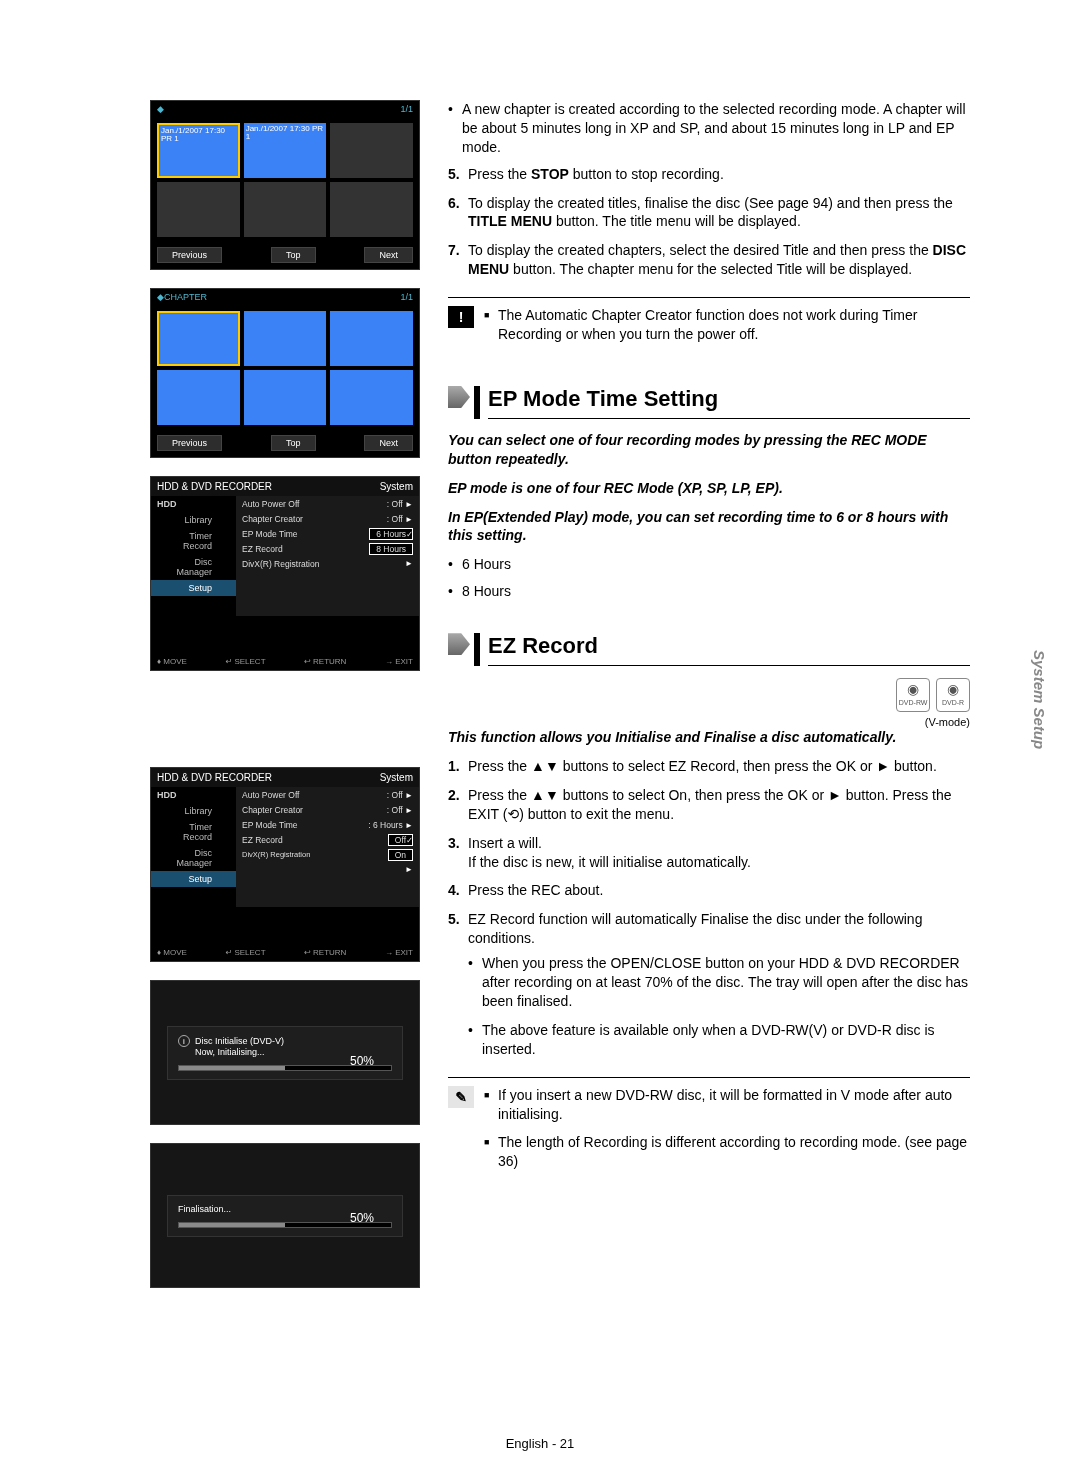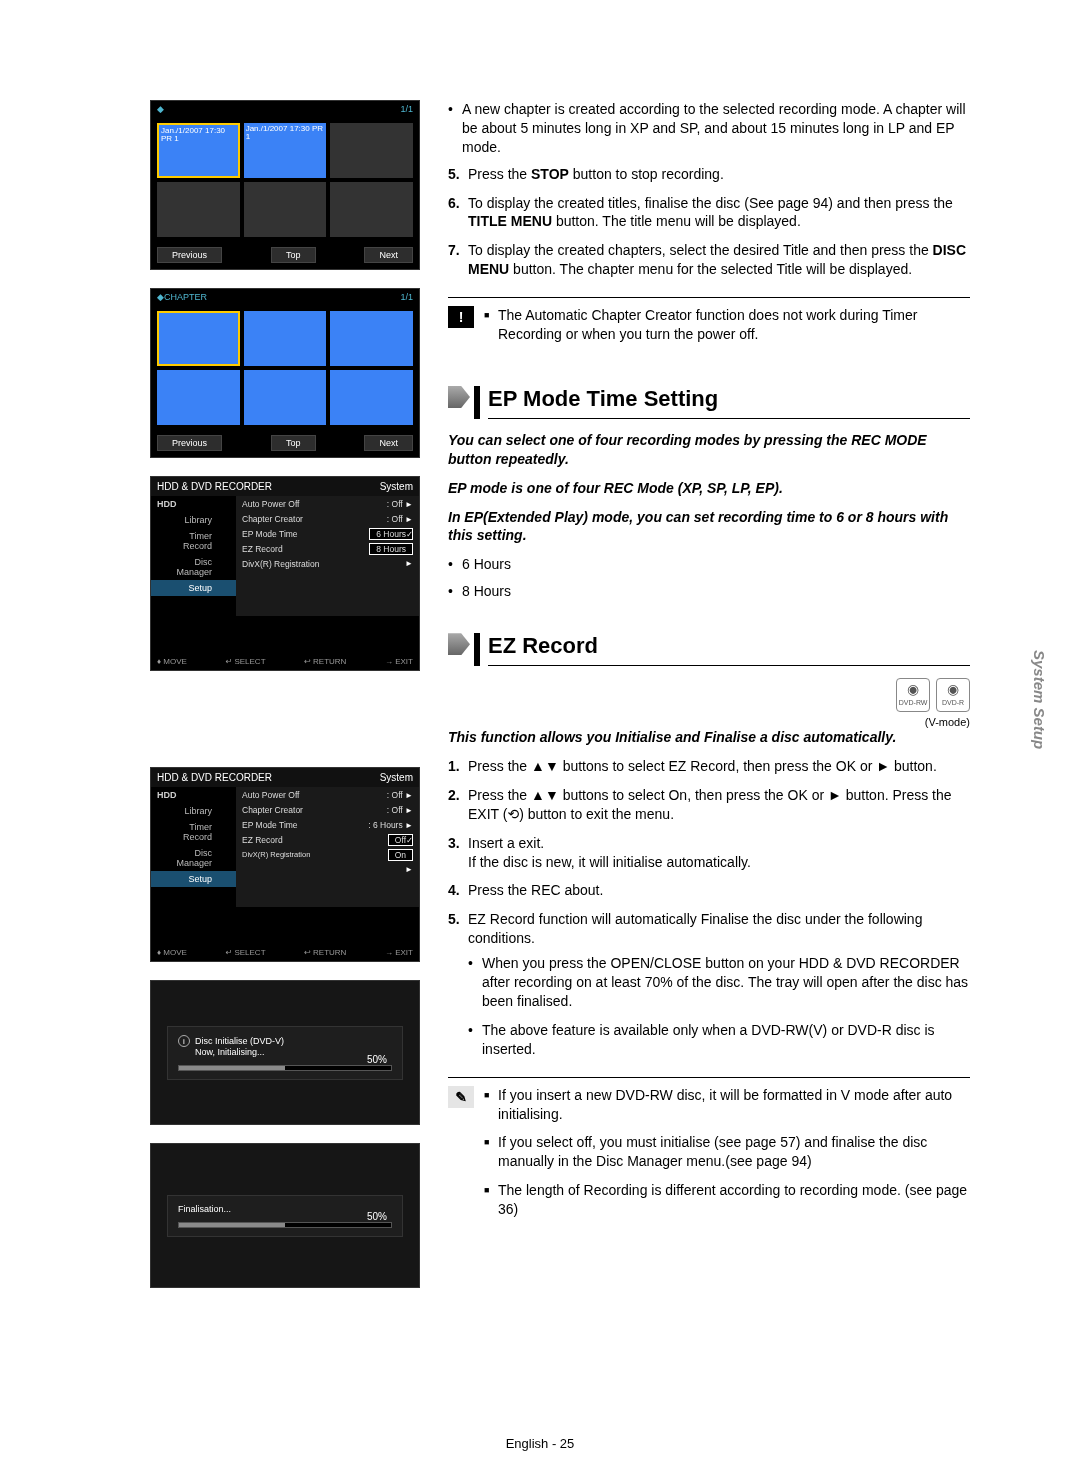--- a/index.html
+++ b/index.html
@@ -31,21 +31,21 @@
   .mp-opt { display: flex; justify-content: space-between; padding: 2px 6px; font-size: 8.5px; color: #ddd; height: 15px; align-items: center; }
   .mp-opt .arrow { color: #fff; font-size: 8px; }
   .exp-box { border: 1px solid #fff; padding: 0 6px; font-size: 8.5px; background: #000; }
   .mp-foot { display: flex; justify-content: space-between; padding: 6px 6px 4px 6px; font-size: 8px; color: #999; position: absolute; bottom: 0; left:0; right: 0; }
 
   .toast-panel { height: 145px; background: #161616; display: flex; align-items: center; justify-content: center; padding: 16px; }
   .toast { width: 100%; background: #1e1e1e; border: 1px solid #333; padding: 8px 10px; font-size: 9px; color: #fff; position: relative; }
   .toast .icon-i { display: inline-block; width: 12px; height: 12px; border: 1px solid #aaa; border-radius: 50%; text-align: center; line-height: 11px; font-size: 8px; margin-right: 5px; }
   .bar { margin-top: 8px; height: 6px; background: #000; border: 1px solid #555; position: relative; }
   .bar .fill { position: absolute; top:0; bottom:0; left:0; width: 50%; background: #8a8a8a; }
-  .bar .pct { position: absolute; right: 4px; top: -12px; font-size: 10px; color: #fff; }
+  .bar .pct { position: absolute; right: 17px; top: -12px; font-size: 12px; color: #fff; }
 
   
   .bullets { list-style: none; }
   .bullets li { padding-left: 14px; position: relative; margin-bottom: 8px; line-height: 1.35; }
   .bullets li::before { content: '•'; position: absolute; left: 0; }
   .numlist { list-style: none; }
   .numlist li { padding-left: 20px; position: relative; margin-bottom: 10px; line-height: 1.35; }
   .numlist li .n { position: absolute; left: 0; font-weight: bold; }
   .numlist .sub { list-style: none; margin-top: 6px; }
   .numlist .sub li { padding-left: 14px; }
@@ -286,36 +286,35 @@
       </h2>
     <div class="disc-icons">
       <span class="di"><span class="lbl">DVD-RW</span></span>
       <span class="di"><span class="lbl">DVD-R</span></span>
     </div>
     <div class="vmode">(V-mode)</div>
     <p class="ital">This function allows you Initialise and Finalise a disc automatically.</p>
     <ol class="numlist">
       <li><span class="n">1.</span><span>Press the ▲▼ buttons to select EZ Record, then press the OK or ► button.</span></li>
       <li><span class="n">2.</span><span>Press the ▲▼ buttons to select On, then press the OK or ► button. Press the EXIT (⟲) button to exit the menu.</span></li>
-      <li><span class="n">3.</span><span>Insert a exit.</span><br><span>If the disc is new, it will initialise automatically.</span></li>
+      <li><span class="n">3.</span><span>Insert a will.</span><br><span>If the disc is new, it will initialise automatically.</span></li>
       <li><span class="n">4.</span><span>Press the REC about.</span></li>
       <li><span class="n">5.</span><span>EZ Record function will automatically Finalise the disc under the following conditions.</span>
         <ul class="sub">
           <li>When you press the OPEN/CLOSE button on your HDD &amp; DVD RECORDER after recording on at least 70% of the disc. The tray will open after the disc has been finalised.</li>
           <li>The above feature is available only when a DVD-RW(V) or DVD-R disc is inserted.</li>
         </ul>
       </li>
     </ol>
 
     <hr class="sep">
     <div class="note-row">
       <div class="note-icon white">✎</div>
       <ul class="note-list">
         <li>If you insert a new DVD-RW disc, it will be formatted in V mode after auto initialising.</li>
-        <li>If you select off, you must initialise (see page 57) and finalise the disc manually in the Disc Manager menu.(see page 94)</li>
         <li>The length of Recording is different according to recording mode. (see page 36)</li>
       </ul>
     </div>
   </div>
 </div>
 
 <div class="side-label">System Setup</div>
-<div class="footer">English - 25</div>
+<div class="footer">English - 21</div>
 
 </body></html>

